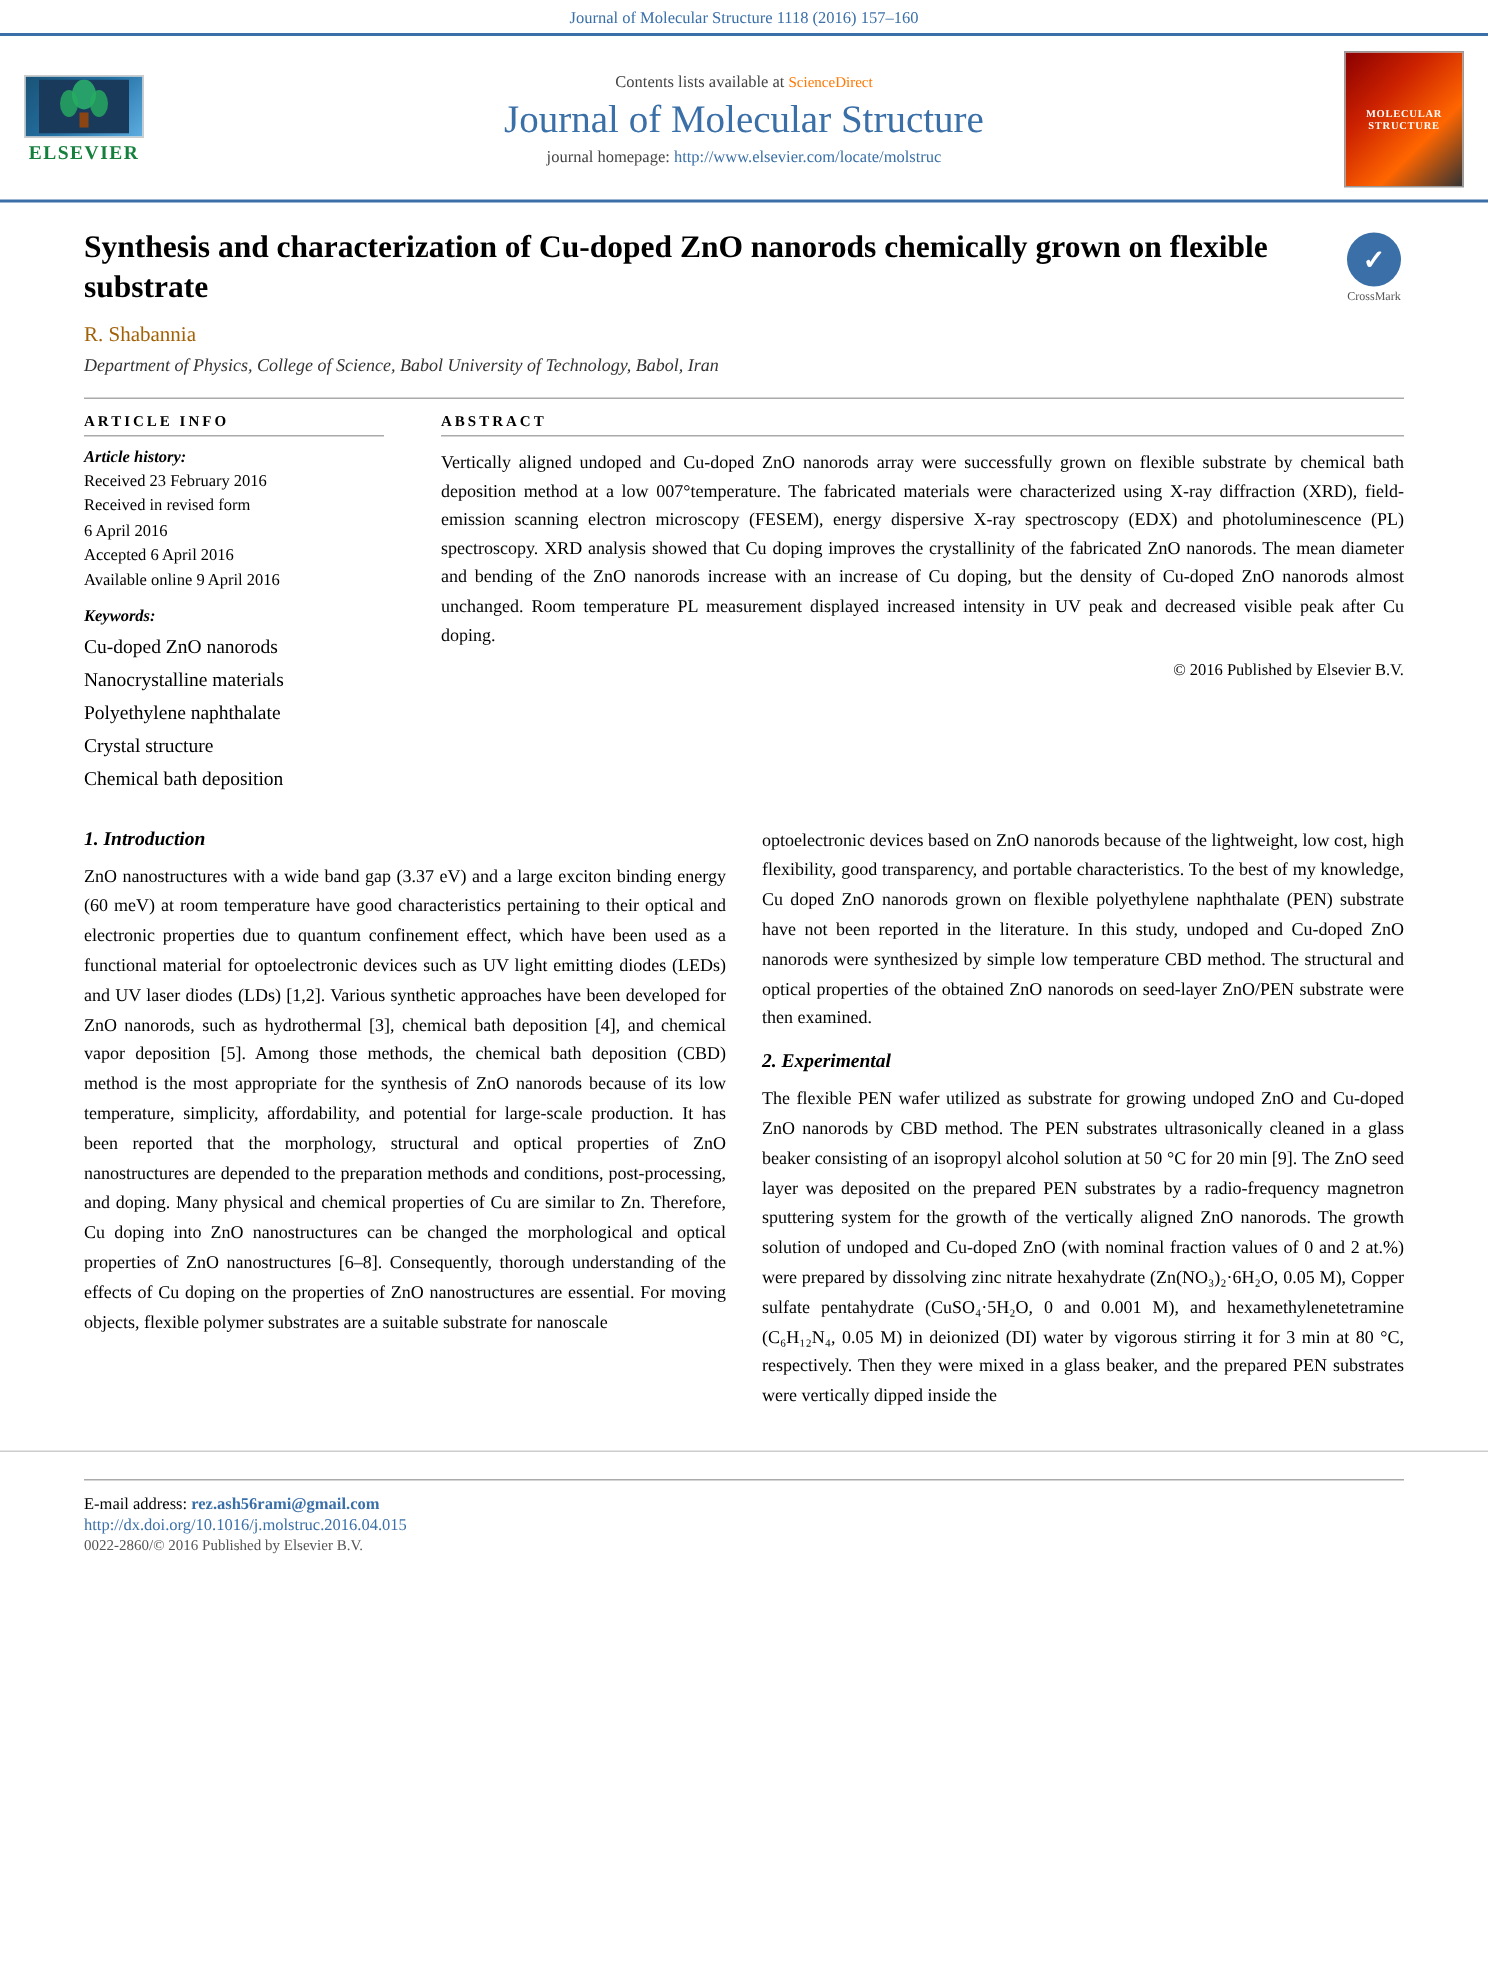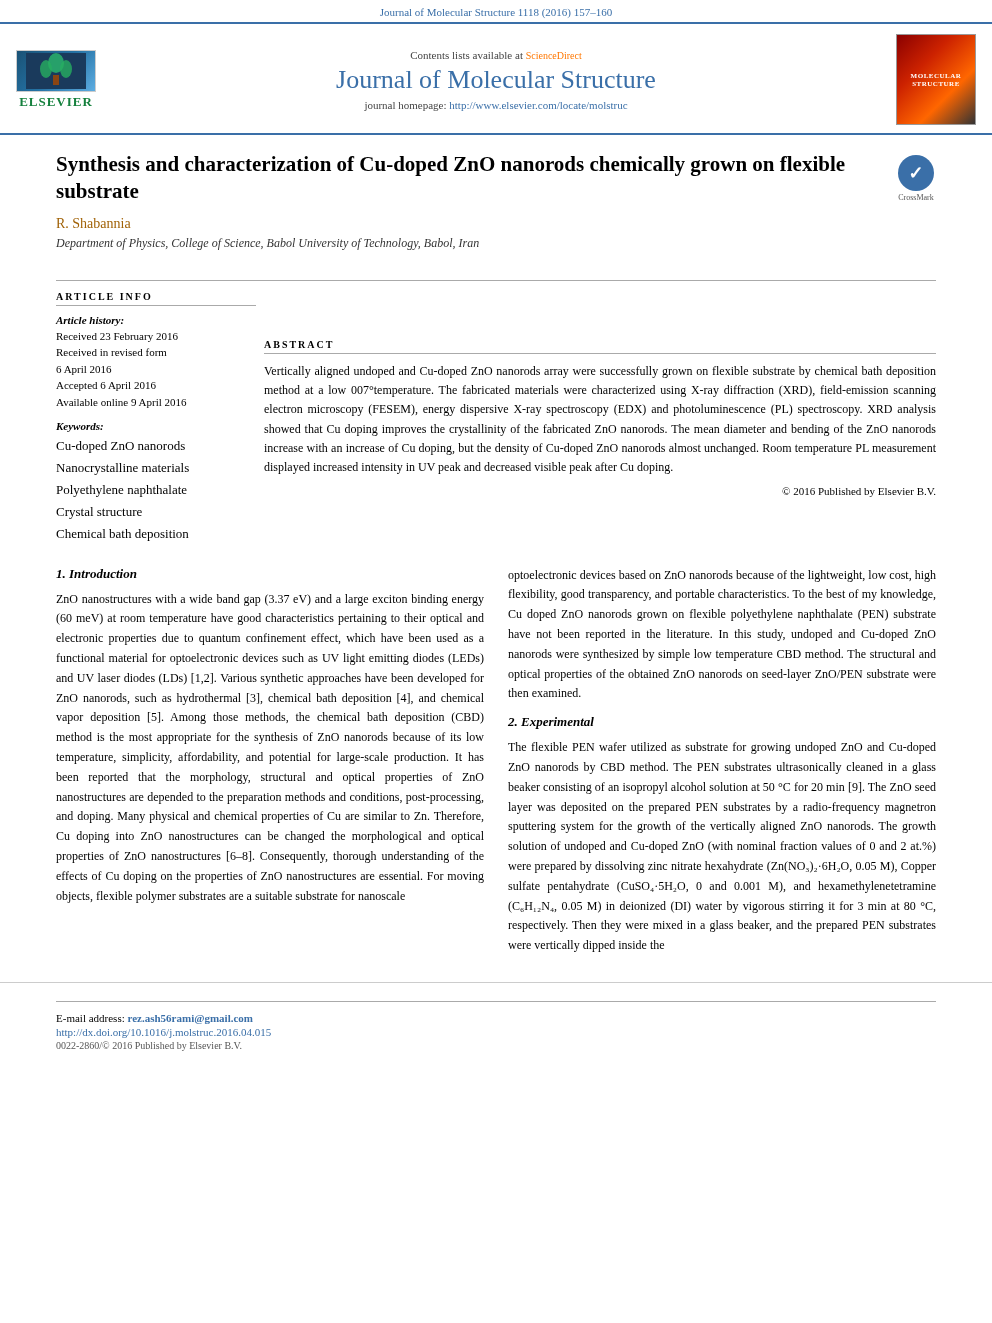--- a/index.html
+++ b/index.html
@@ -135,32 +135,31 @@
     }
     .author-name {
       font-size: 14px;
       color: #a16207;
       margin-bottom: 4px;
     }
     .author-affiliation {
       font-size: 12px;
       color: #333;
       font-style: italic;
-      margin-bottom: 29px;
+      margin-bottom: 14px;
     }
     .divider {
       border: none;
       border-top: 1px solid #aaa;
       margin: 10px 0;
     }
     .two-col {
       display: flex;
-      gap: 8px;
+      gap: 38px;
       margin-top: 0;
-      align-items: center;
     }
     .col-left {
       width: 200px;
       flex-shrink: 0;
     }
     .col-right {
       flex: 1;
     }
     .section-label {
       font-size: 10px;

